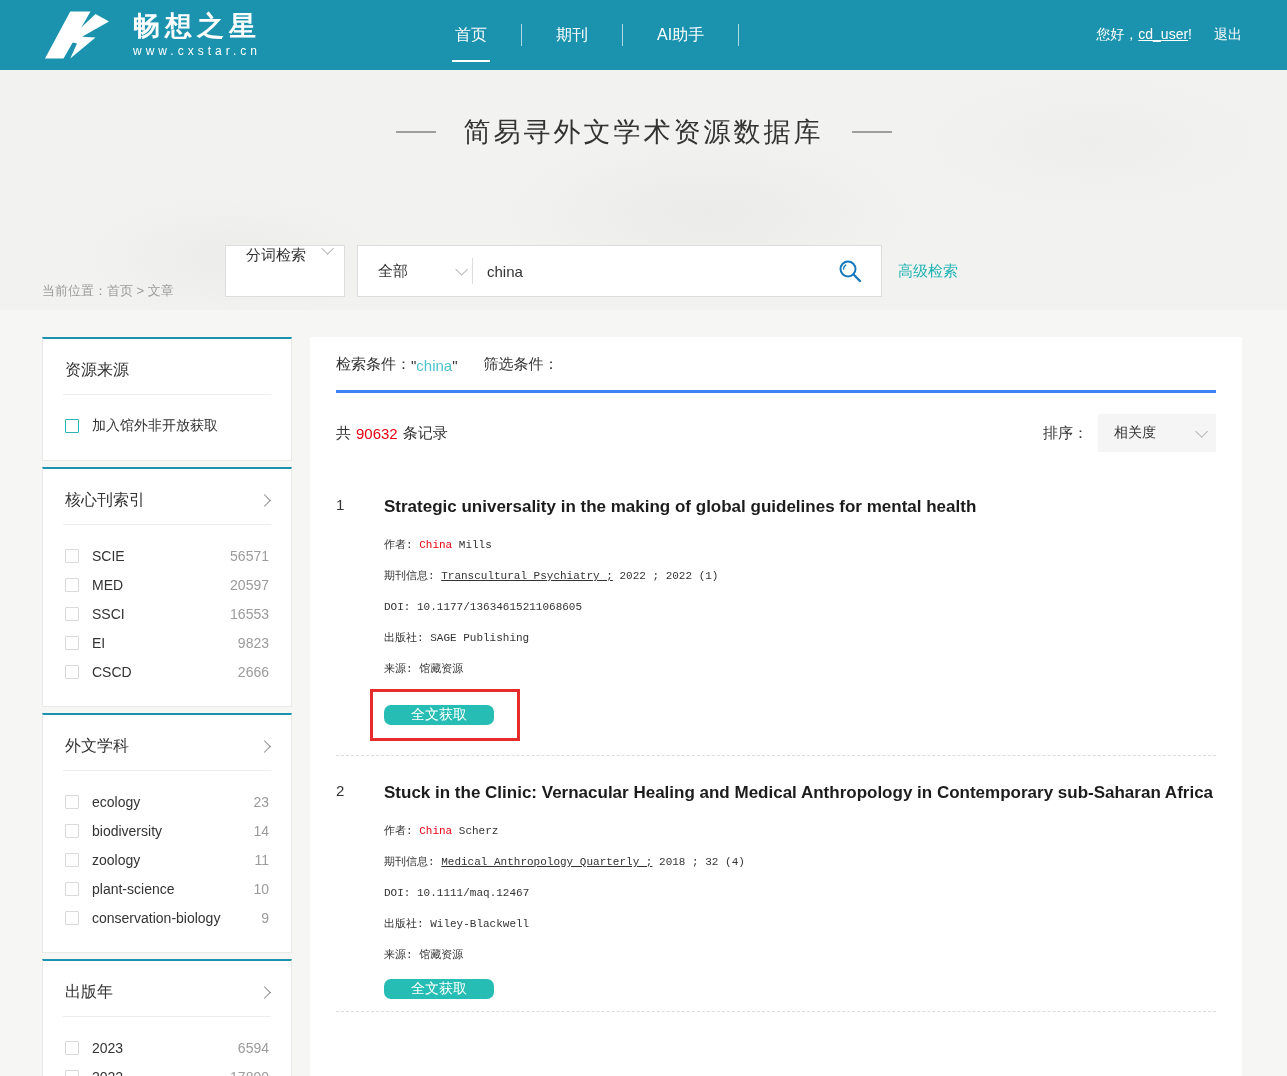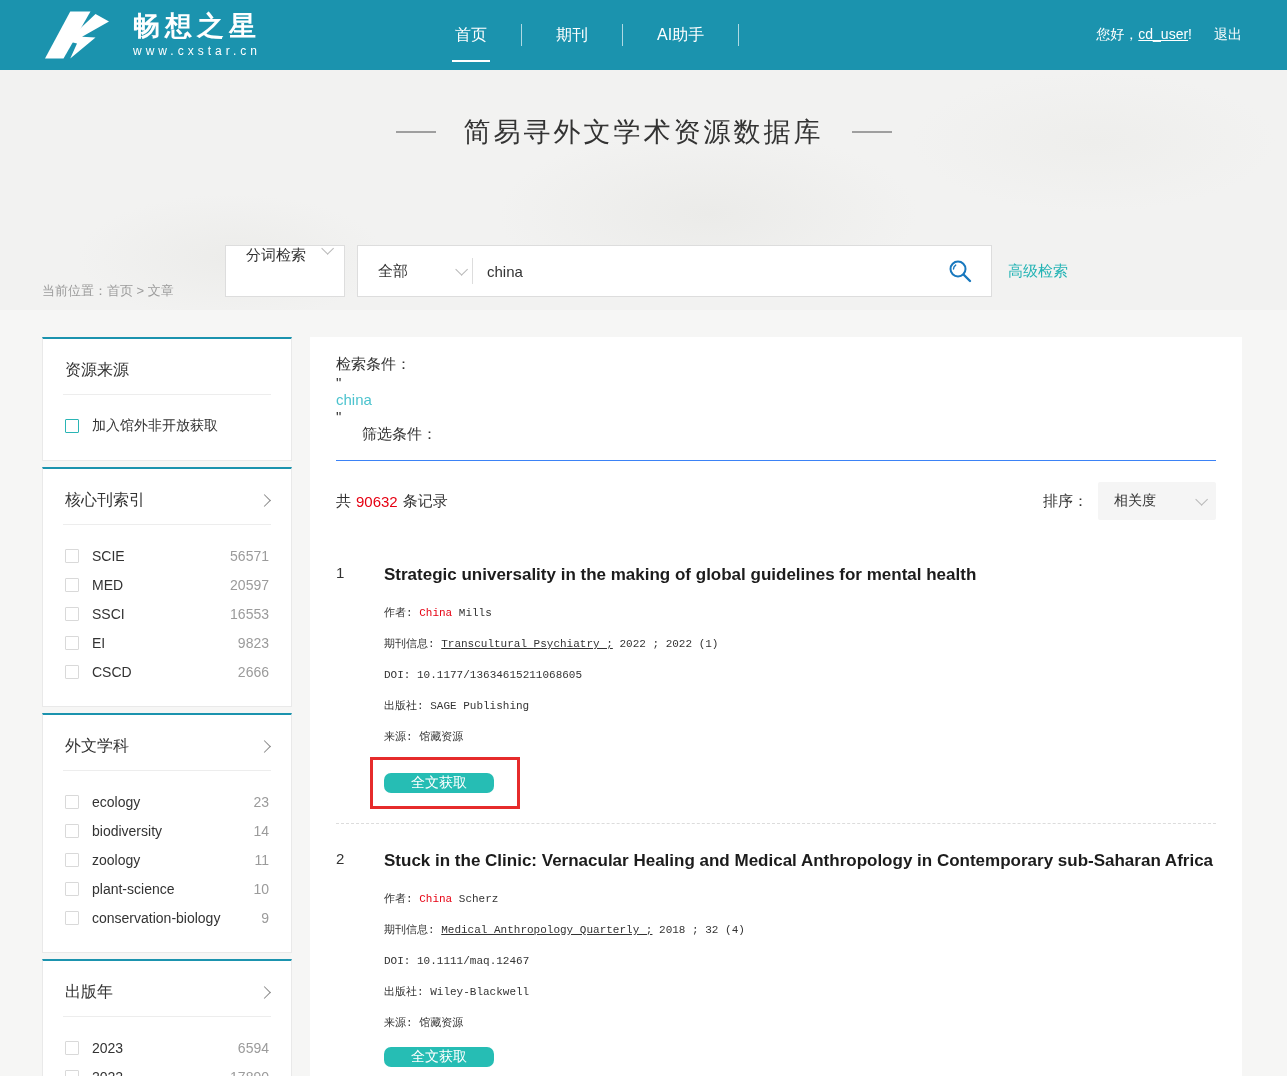--- a/index.html
+++ b/index.html
@@ -44,21 +44,21 @@
     font-size:27px; color:#333; letter-spacing:3px;
   }
   .search-row {
     position:absolute; left:225px; top:175px; display:flex; align-items:center;
   }
   .mode-select {
     width:120px; height:52px; background:#fff; border:1px solid #ddd;
     display:flex; padding:0 14px 0 20px; font-size:15px; color:#333; cursor:pointer;
   }
   .search-box {
-    width:635px; height:52px; background:#fff; border:1px solid #ddd;
+    width:525px; height:52px; background:#fff; border:1px solid #ddd;
     margin-left:12px; display:flex; align-items:center; padding:0 14px 0 20px;
   }
   .scope-select { display:flex; align-items:center; width:86px; font-size:15px; color:#333; cursor:pointer; }
   .chev-down {
     width:9px; height:9px; border-right:1px solid #b9b9b9; border-bottom:1px solid #b9b9b9;
     transform:rotate(45deg) translateY(-3px); margin-left:auto; flex:none;
   }
   .vline { width:1px; height:26px; background:#ddd; margin:0 14px 0 8px; }
   .search-input {
     flex:1; border:none; outline:none; font-size:15px; color:#333;
@@ -88,21 +88,21 @@
   .side-items { padding:16px 2px 20px 2px; }
   .side-item { display:flex; align-items:center; height:29px; font-size:14px; color:#333; }
   .cb {
     width:14px; height:14px; border:1px solid #d9d9d9; background:#fff;
     margin-right:13px; flex:none; cursor:pointer; border-radius:1px;
   }
   .cb.teal { border-color:#2ab5b5; }
   .side-item .count { margin-left:auto; color:#9b9b9b; }
   
   .results { flex:1; background:#fff; padding:0 26px; min-height:760px; }
-  .cond-row { display:flex; align-items:flex-start; padding:18px 0 16px 0; border-bottom:1px solid #3b82f6; font-size:15px;flex-direction:column; }
+  .cond-row { display:flex; align-items:flex-end; padding:18px 0 16px 0; border-bottom:3px solid #3b82f6; font-size:15px; }
   .cond-q { color:#333; }
   .kw-teal { color:#4cc3ce; }
   .cond-filter { margin-left:26px; }
   .total-row { display:flex; align-items:center; padding:21px 0 18px 0; font-size:15px; }
   .total-red { color:#e60012; margin:0 5px; }
   .sort-wrap { margin-left:auto; display:flex; align-items:center; font-size:15px; color:#333; }
   .sort-select {
     width:118px; height:38px; background:#f5f5f5; margin-left:10px;
     display:flex; align-items:center; padding:0 12px 0 16px; font-size:14px; cursor:pointer; border-radius:2px;gap:20px;
   }

